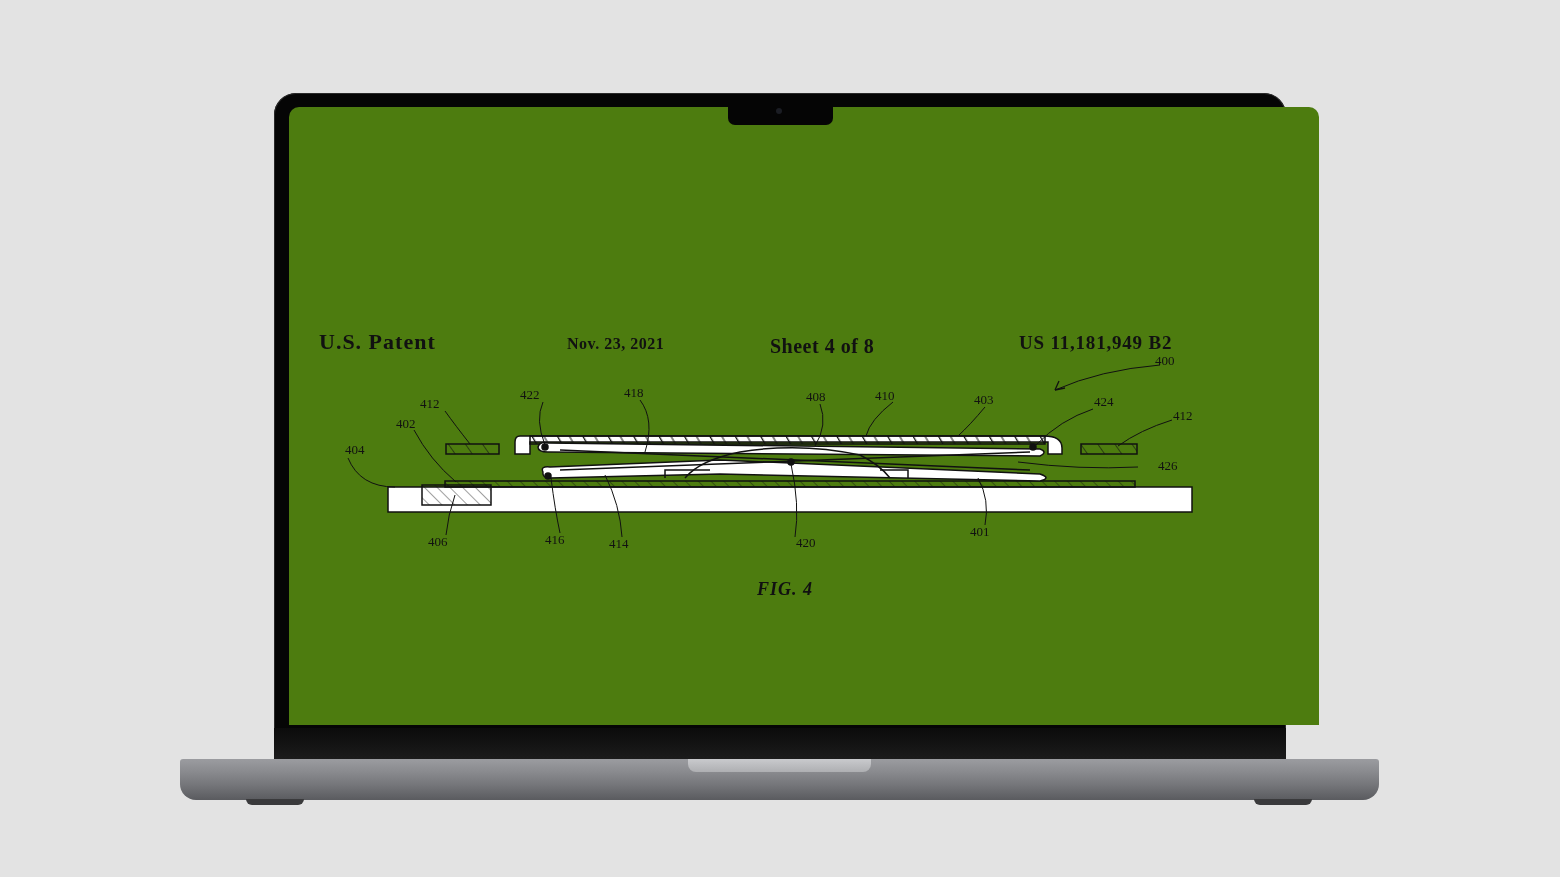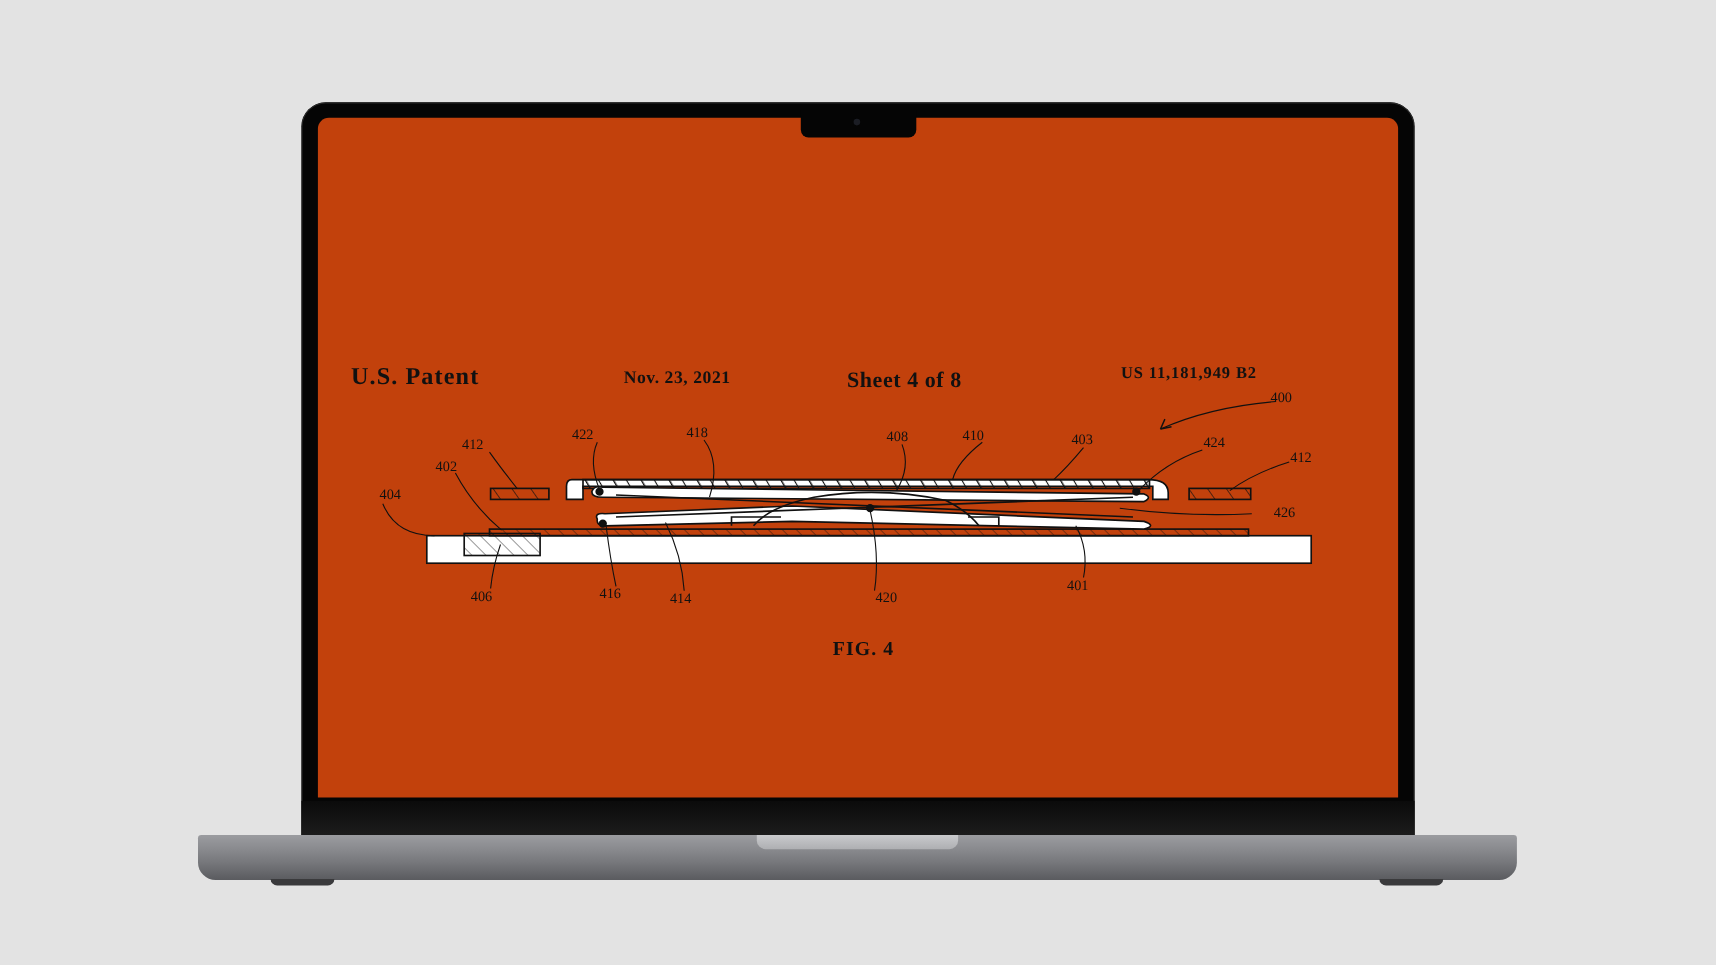--- a/index.html
+++ b/index.html
@@ -9,21 +9,21 @@
     position:relative;
     font-family:"Liberation Serif", "DejaVu Serif", serif;
   }
   .lid {
     position:absolute; left:274px; top:93px; width:1012px; height:667px;
     background:#050505; border-radius:22px 22px 0 0;
     box-shadow: 0 0 0 1px #2a2a2a inset;
   }
   .screen {
     position:absolute; left:289px; top:107px; width:982px; height:618px;
-    background:#c2410c; border-radius:10px 10px 0 0; overflow:hidden;
+    background:#4d7c0f; border-radius:10px 10px 0 0; overflow:hidden;padding-left:48px;
   }
   .chin {
     position:absolute; left:274px; top:728px; width:1012px; height:32px;
     background:linear-gradient(#0b0b0b,#1c1c1c);
   }
   .notch {
     position:absolute; left:728px; top:100px; width:105px; height:25px;
     background:#050505; border-radius:0 0 7px 7px;
   }
   .camera {
@@ -40,23 +40,23 @@
     background:linear-gradient(#c9cacd,#aeafb2);
     border-radius:0 0 8px 8px;
   }
   .foot { position:absolute; top:799px; width:58px; height:6px; background:#3a3a3c; border-radius:0 0 8px 8px; }
   .foot.l { left:246px; } .foot.r { left:1254px; }
 
   .hdr { position:absolute; top:222px; font-weight:bold; color:#111; white-space:nowrap; }
   .h-patent { left:30px; font-size:22px; letter-spacing:1px; }
   .h-date   { left:278px; font-size:16px; top:228px; letter-spacing:0.5px; }
   .h-sheet  { left:481px; font-size:20px; top:228px; letter-spacing:0.5px; }
-  .h-number { left:730px; font-size:15px; top:225px; letter-spacing:0.8px;text-align:center; }
+  .h-number { left:730px; font-size:19px; top:225px; letter-spacing:0.8px;text-align:center; }
   .fig {
-    position:absolute; left:468px; top:472px; font-size:18px; font-weight:bold;
+    position:absolute; left:468px; top:472px; font-size:18px; font-style:italic; font-weight:bold;
     letter-spacing:1px; color:#111;
   }
   svg.drawing { position:absolute; left:0; top:0; }
   svg text { font-family:"Liberation Serif", serif; font-size:13px; fill:#111; }
 </style>
 </head>
 <body>
 
 <div class="lid"></div>
 <div class="chin"></div>

